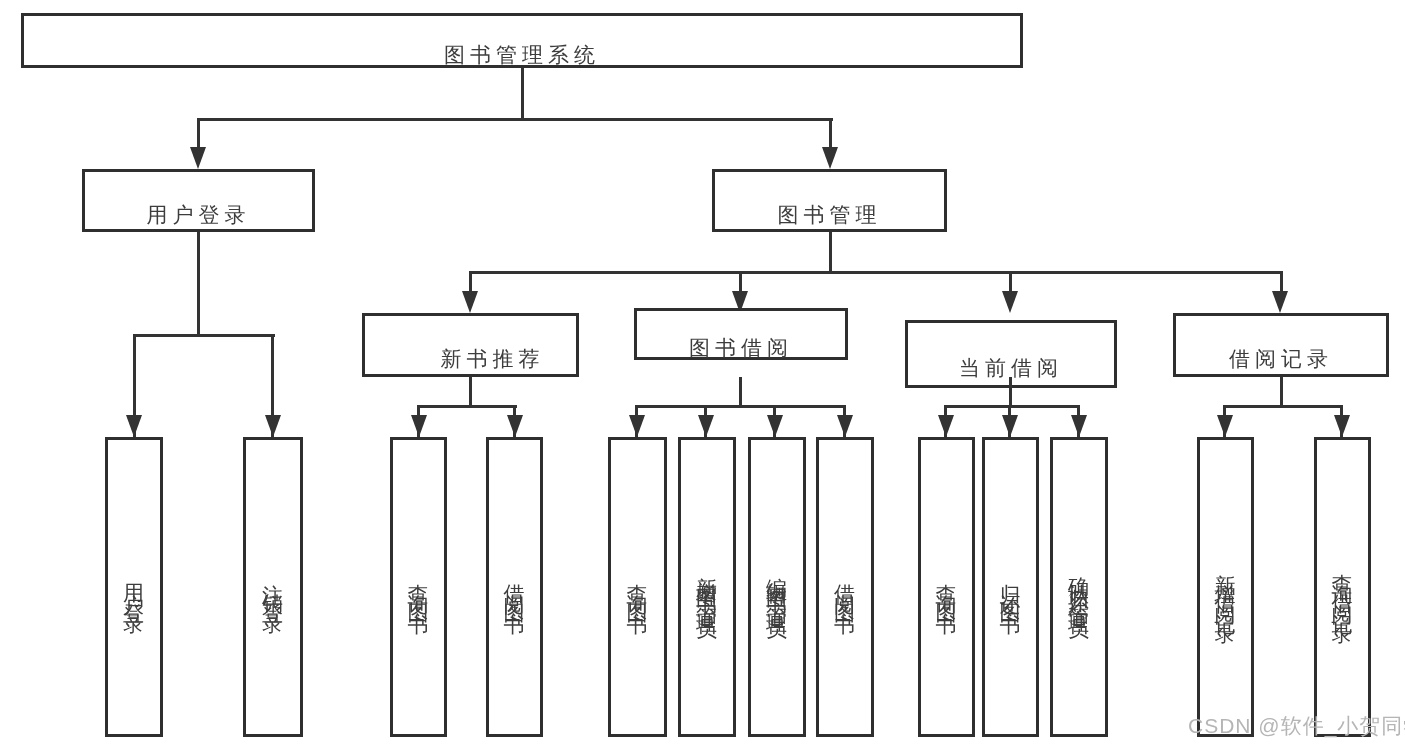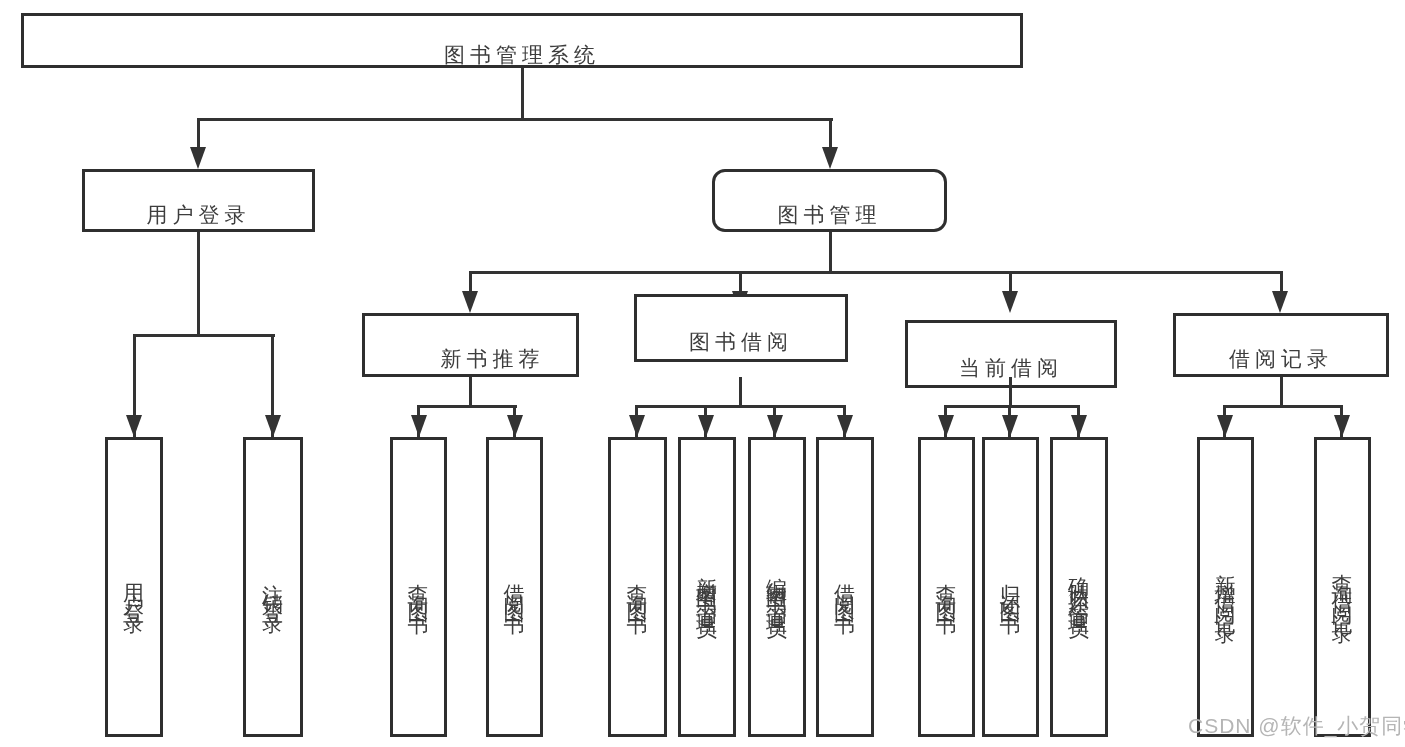--- a/index.html
+++ b/index.html
@@ -67,21 +67,21 @@
   <div class="vline" style="left:521px;top:68px;height:51px;"></div>
   <div class="hline" style="left:197px;top:118px;width:636px;"></div>
   <div class="vline" style="left:197px;top:119px;height:30px;"></div>
   <div class="arrow" style="left:190px;top:147px;"></div>
   <div class="vline" style="left:829px;top:119px;height:30px;"></div>
   <div class="arrow" style="left:822px;top:147px;"></div>
 
   <div class="box" style="left:82px;top:169px;width:233px;height:63px;">
     <span class="hlabel">用户登录</span>
   </div>
-  <div class="box" style="left:712px;top:169px;width:235px;height:63px;border-radius:13px;">
+  <div class="box" style="left:712px;top:169px;width:235px;height:63px;">
     <span class="hlabel">图书管理</span>
   </div>
 
   <div class="vline" style="left:197px;top:232px;height:103px;"></div>
   <div class="hline" style="left:133px;top:334px;width:142px;"></div>
   <div class="vline" style="left:133px;top:335px;height:102px;"></div>
   <div class="arrow" style="left:126px;top:415px;"></div>
   <div class="vline" style="left:271px;top:335px;height:102px;"></div>
   <div class="arrow" style="left:265px;top:415px;"></div>
 
@@ -92,21 +92,21 @@
   <div class="vline" style="left:739px;top:272px;height:20px;"></div>
   <div class="arrow" style="left:732px;top:291px;"></div>
   <div class="vline" style="left:1009px;top:272px;height:20px;"></div>
   <div class="arrow" style="left:1002px;top:291px;"></div>
   <div class="vline" style="left:1280px;top:272px;height:20px;"></div>
   <div class="arrow" style="left:1272px;top:291px;"></div>
 
   <div class="box" style="left:362px;top:313px;width:217px;height:64px;padding-left:44px;">
     <span class="hlabel">新书推荐</span>
   </div>
-  <div class="box" style="left:634px;top:294px;width:214px;height:68px;">
+  <div class="box" style="left:634px;top:308px;width:214px;height:52px;">
     <span class="hlabel">图书借阅</span>
   </div>
   <div class="box" style="left:905px;top:320px;width:212px;height:68px;">
     <span class="hlabel">当前借阅</span>
   </div>
   <div class="box" style="left:1173px;top:313px;width:216px;height:64px;">
     <span class="hlabel">借阅记录</span>
   </div>
 
   <div class="vline" style="left:469px;top:377px;height:29px;"></div>

